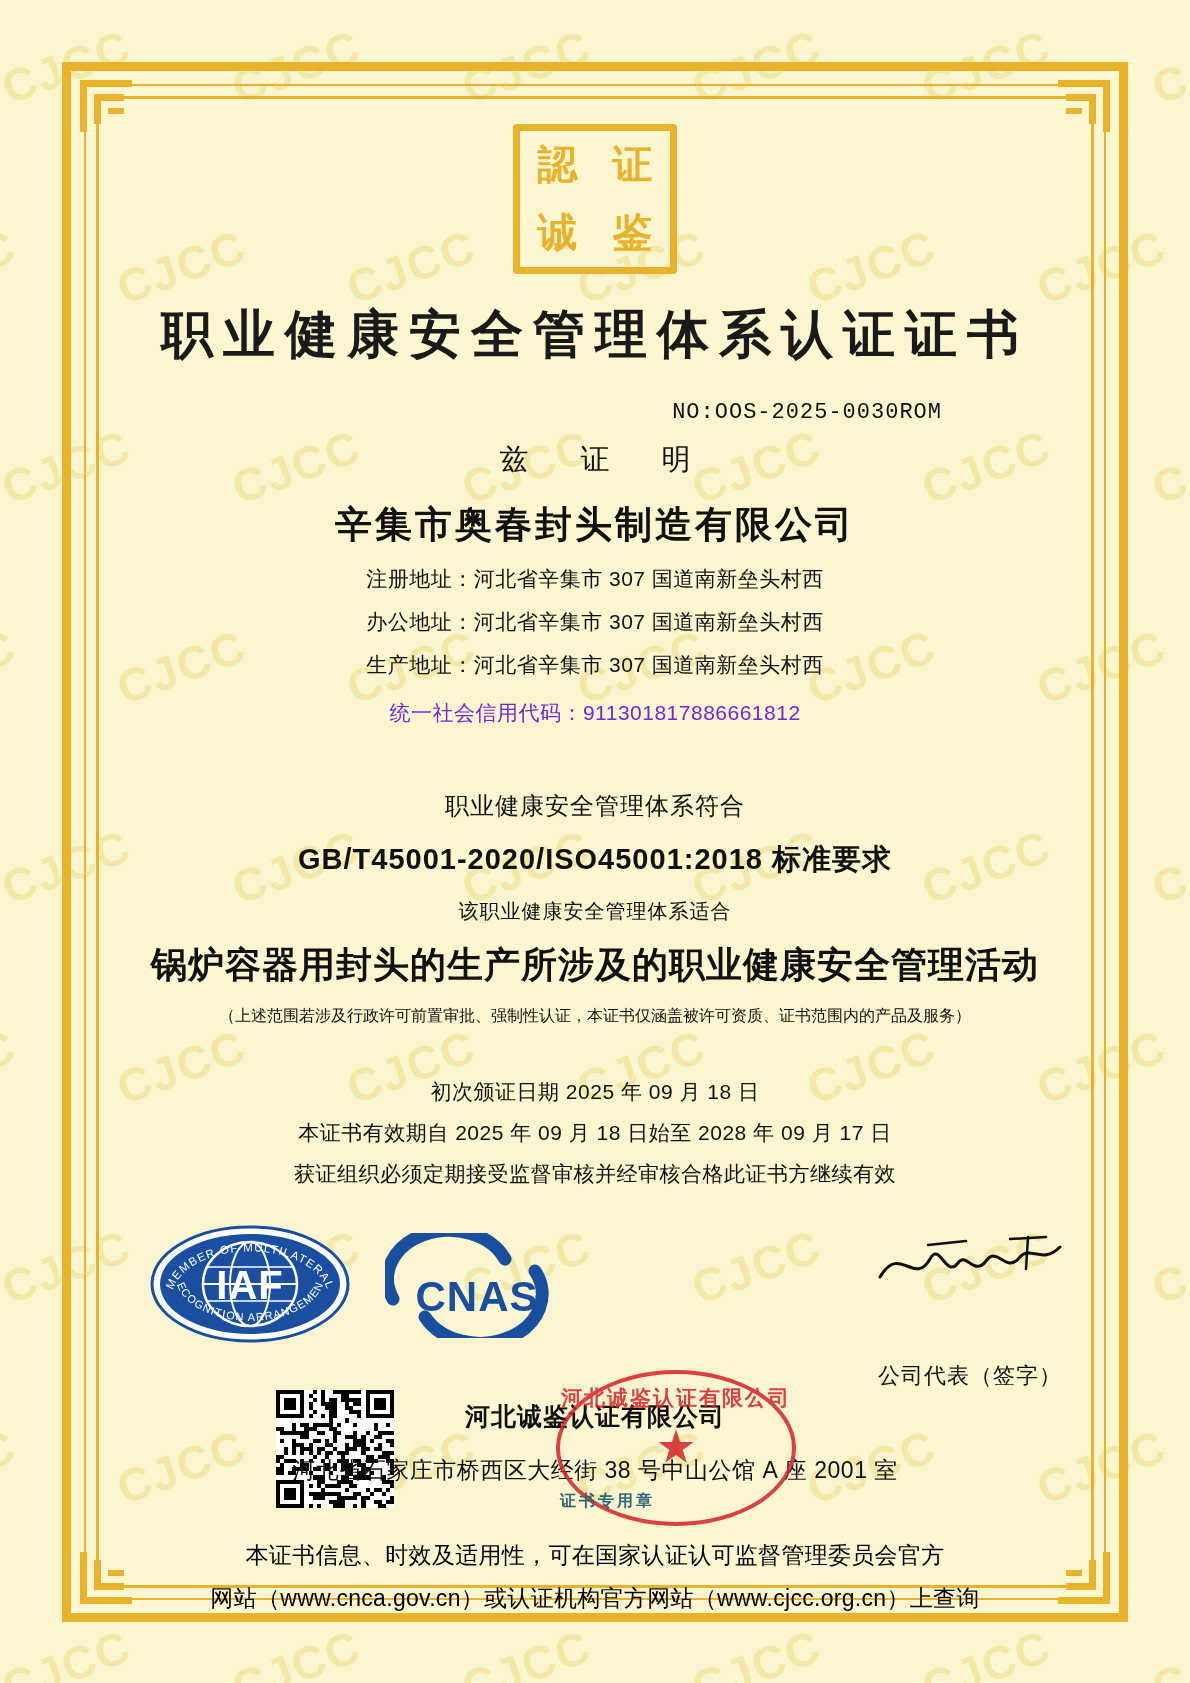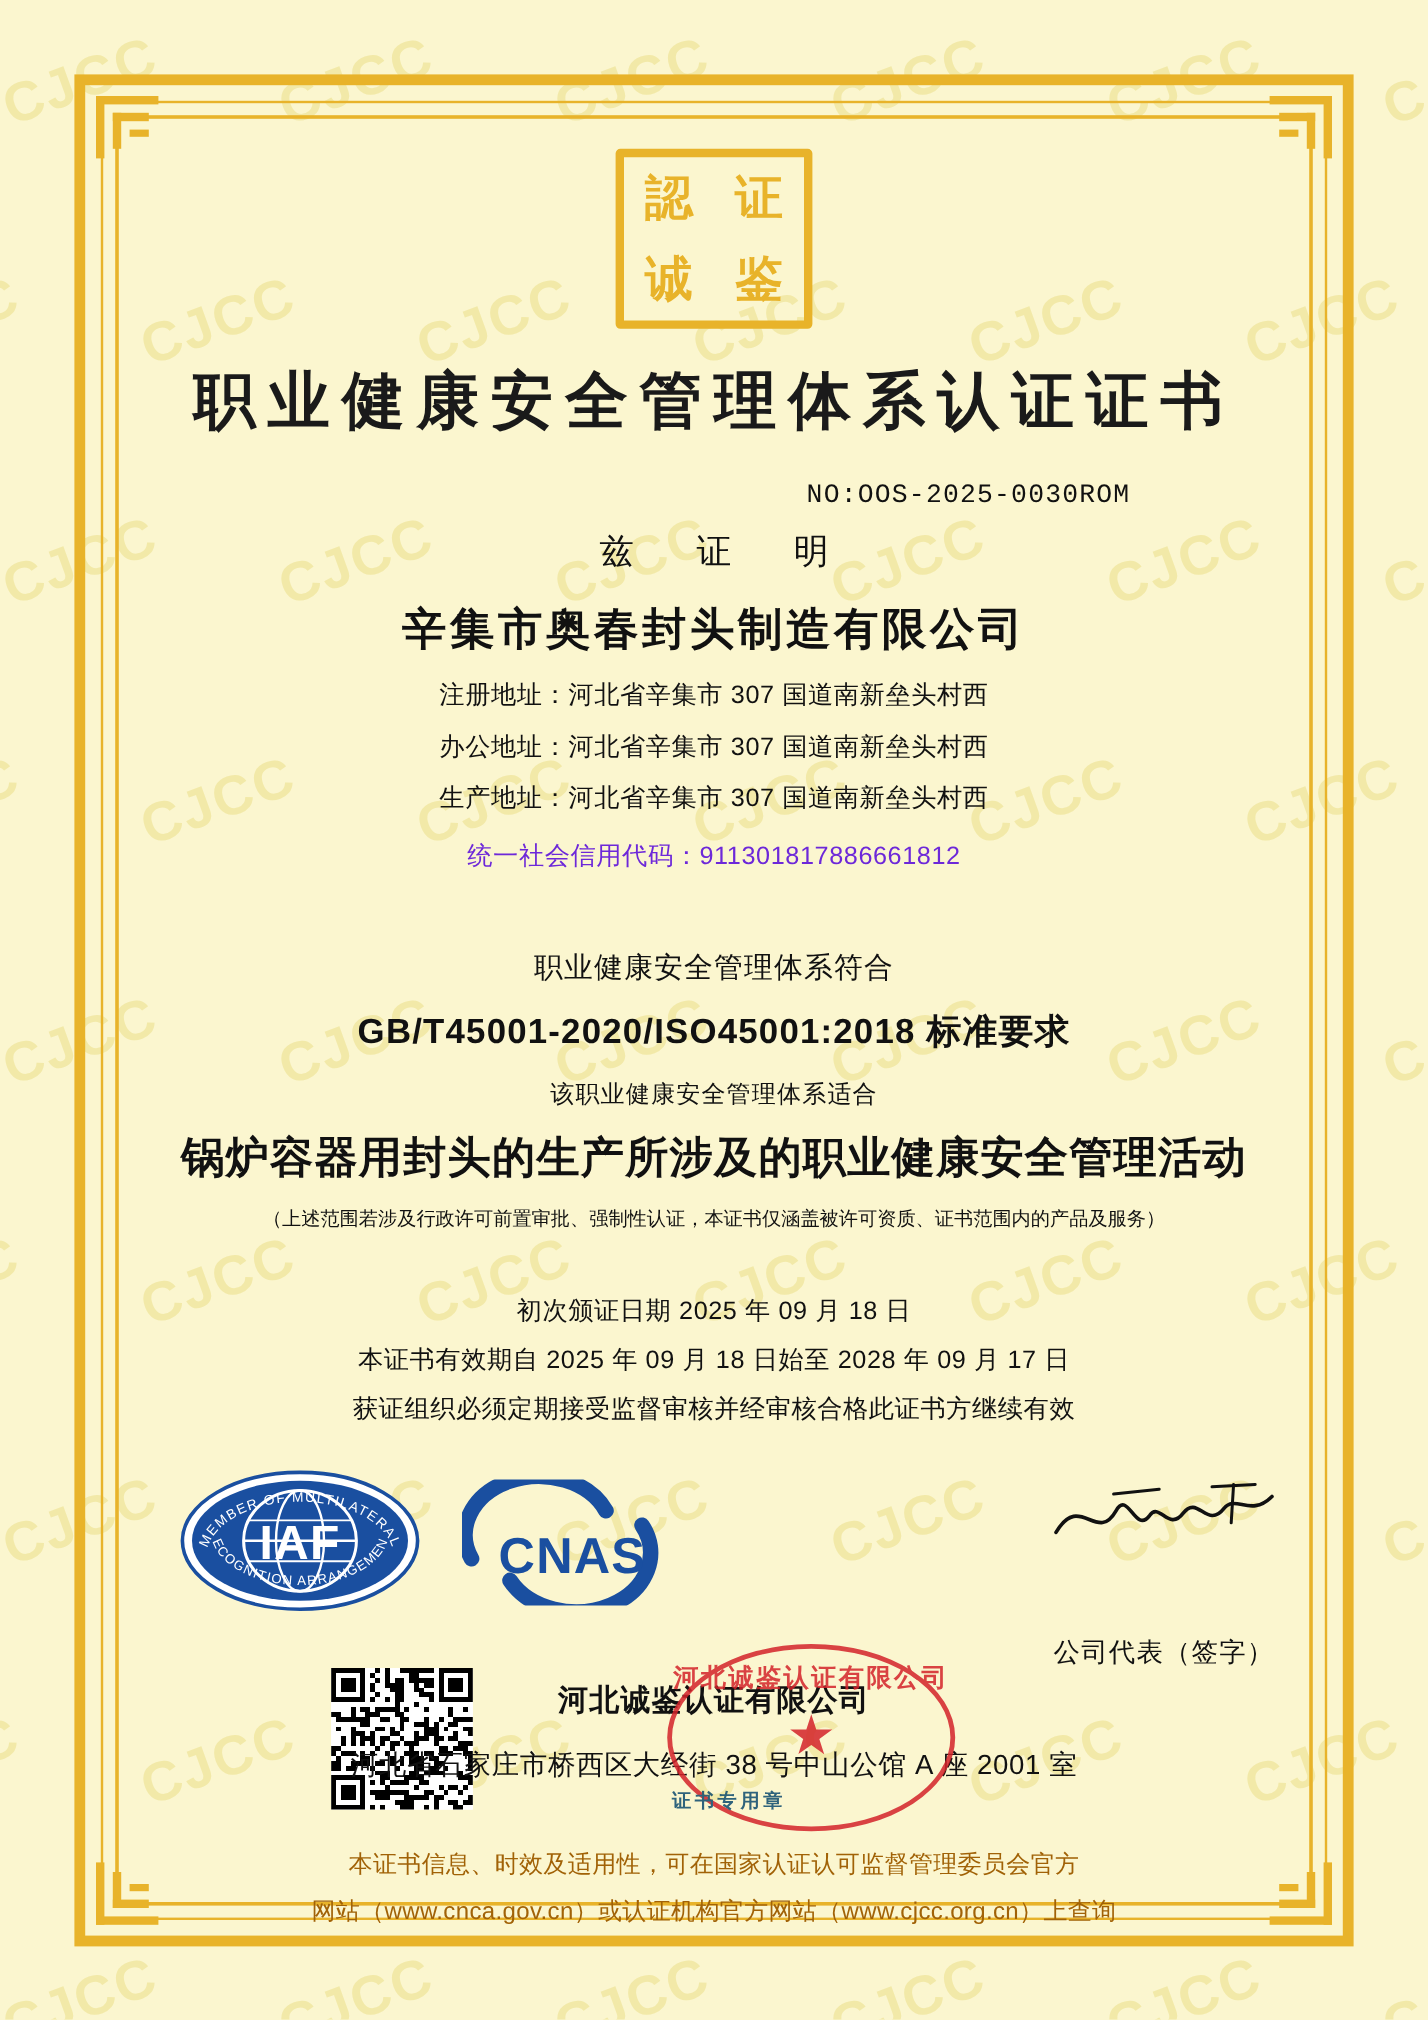--- a/index.html
+++ b/index.html
@@ -178,21 +178,21 @@
     font-family:"Liberation Serif",serif;
   }
   .stamp .star{
     position:absolute;left:50%;top:50%;transform:translate(-50%,-55%);
     color:#d4232a;font-size:40px;line-height:1;
   }
 
   .footer{
     position:absolute;top:1540px;left:0;width:1190px;text-align:center;
   }
-  .footer div{font-size:20px;color:#a16207;margin-bottom:12px;letter-spacing:.3px;}
+  .footer div{font-size:23px;color:#000000;margin-bottom:12px;letter-spacing:.3px;}
 </style>
 </head>
 <body>
 
 <div class="watermark-layer" id="wm-layer">
     <div class="wm" style="left: 0px; top: 40px;">CJCC</div>
     <div class="wm" style="left: 230px; top: 40px;">CJCC</div>
     <div class="wm" style="left: 460px; top: 40px;">CJCC</div>
     <div class="wm" style="left: 690px; top: 40px;">CJCC</div>
     <div class="wm" style="left: 920px; top: 40px;">CJCC</div>

